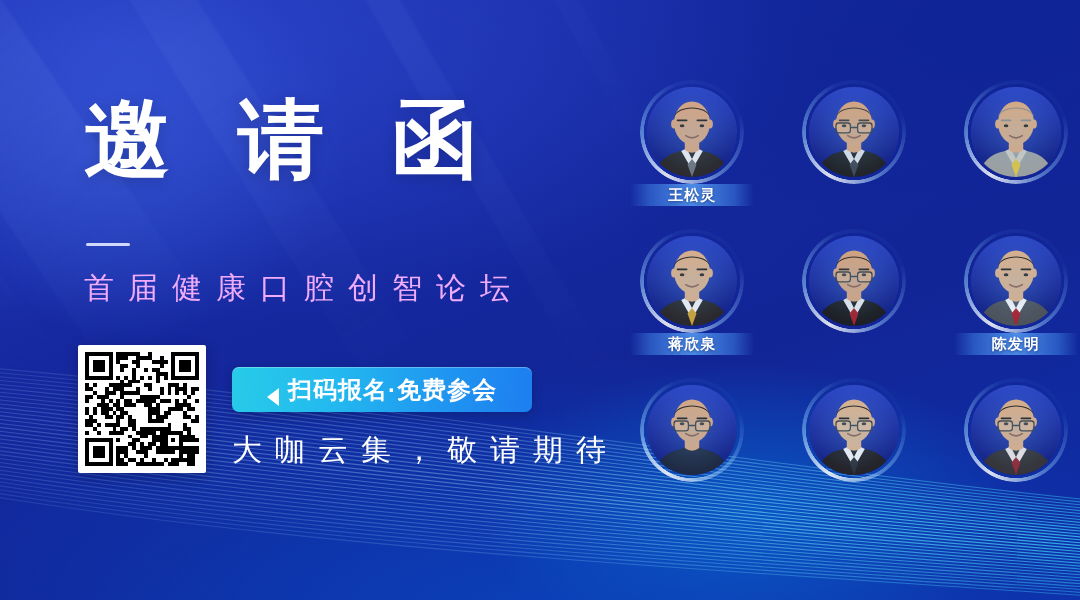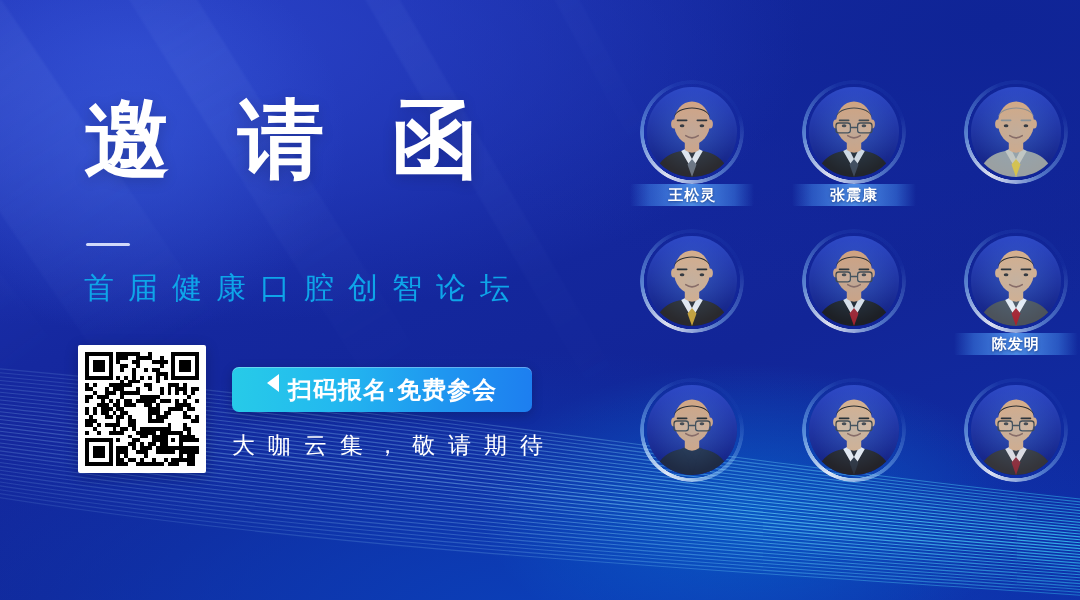--- a/index.html
+++ b/index.html
@@ -62,55 +62,55 @@
     letter-spacing:22px;
     text-shadow:0 3px 14px rgba(0,0,0,.18);
     white-space:nowrap;
   }
   .divider{
     position:absolute; left:86px; top:243px;
     width:44px; height:3px; background:#dfe6ff; opacity:.92; border-radius:2px;
   }
   .subtitle{
     position:absolute; left:84px; top:268px;
-    font-size:30px; font-weight:400; color:#0ea5e9;
+    font-size:30px; font-weight:400; color:#f0abfc;
     letter-spacing:14px; white-space:nowrap;
   }
 
   .qr{
     position:absolute; left:78px; top:345px;
     width:128px; height:128px;
     background:#fff; padding:7px; border-radius:2px;
     box-shadow:0 3px 14px rgba(0,0,0,.22);
   }
   .qr canvas, .qr svg{ display:block; width:100%; height:100%; }
 
   .cta{
     position:absolute; left:232px; top:367px;
     width:300px; height:45px; border-radius:7px;
     background:linear-gradient(95deg,#27cbe8 0%,#23b9ef 34%,#1f96f0 70%,#1d7ef0 100%);
     display:flex; align-items:center; justify-content:center;
     box-shadow:0 3px 12px rgba(0,0,0,.2), inset 0 1px 0 rgba(255,255,255,.3);
     cursor:pointer;
   }
-  .cta-inner{ display:flex; align-items:flex-start; gap:9px; }
+  .cta-inner{ display:flex; align-items:flex-end; gap:9px; }
   .cta-arrow{
     width:0;height:0;
     border-top:9px solid transparent;
     border-bottom:9px solid transparent;
     border-right:12px solid #ffffff;
   }
   .cta-label{
     font-size:24px; font-weight:700; color:#fff; letter-spacing:1px;
     white-space:nowrap;
   }
 
   .tagline{
     position:absolute; left:232px; top:430px;
-    font-size:23px; font-weight:400; color:#ffffff;
+    font-size:30px; font-weight:400; color:#ffffff;
     letter-spacing:13px; white-space:nowrap;
   }
 
   
   .grid{
     position:absolute; left:624px; top:82px;
     width:460px; height:420px;
     display:grid;
     grid-template-columns:repeat(3,1fr);
     grid-template-rows:repeat(3,1fr);
@@ -772,23 +772,20 @@
         <g stroke="#3a3a3a" stroke-width="1.4" fill="rgba(255,255,255,0.10)">
            <rect x="30" y="40" width="16" height="11" rx="3"></rect>
            <rect x="54" y="40" width="16" height="11" rx="3"></rect>
            <line x1="46" y1="45" x2="54" y2="45"></line>
          </g>
 
         <path d="M43 54 Q50 59 57 54" stroke="#8d5a46" stroke-width="1.7" fill="none" stroke-linecap="round"></path>
       </svg>
           </div>
         </div>
-        <div class="plate">
-          <span class="plate-label">张震康</span>
-        </div>
       </div>
       <div class="cell">
         <div class="ring">
           <div class="photo">
       <svg viewBox="0 0 100 100" preserveAspectRatio="xMidYMid slice">
         <defs>
           <linearGradient id="bgp2" x1="0" y1="0" x2="0" y2="1">
             <stop offset="0%" stop-color="#2e4ac7"></stop>
             <stop offset="100%" stop-color="#12207e"></stop>
           </linearGradient>
@@ -851,20 +848,23 @@
         <rect x="33" y="36" width="12" height="2" rx="1" fill="#1f1d1c"></rect>
         <rect x="55" y="36" width="12" height="2" rx="1" fill="#1f1d1c"></rect>
 
         <ellipse cx="39" cy="43" rx="2.6" ry="1.7" fill="#2b2320"></ellipse>
         <ellipse cx="61" cy="43" rx="2.6" ry="1.7" fill="#2b2320"></ellipse>
 
         <path d="M43 54 Q50 59 57 54" stroke="#8d5a46" stroke-width="1.7" fill="none" stroke-linecap="round"></path>
       </svg>
           </div>
         </div>
+        <div class="plate">
+          <span class="plate-label">蒋欣泉</span>
+        </div>
       </div>
       <div class="cell">
         <div class="ring">
           <div class="photo">
       <svg viewBox="0 0 100 100" preserveAspectRatio="xMidYMid slice">
         <defs>
           <linearGradient id="bgp4" x1="0" y1="0" x2="0" y2="1">
             <stop offset="0%" stop-color="#2e4ac7"></stop>
             <stop offset="100%" stop-color="#12207e"></stop>
           </linearGradient>

